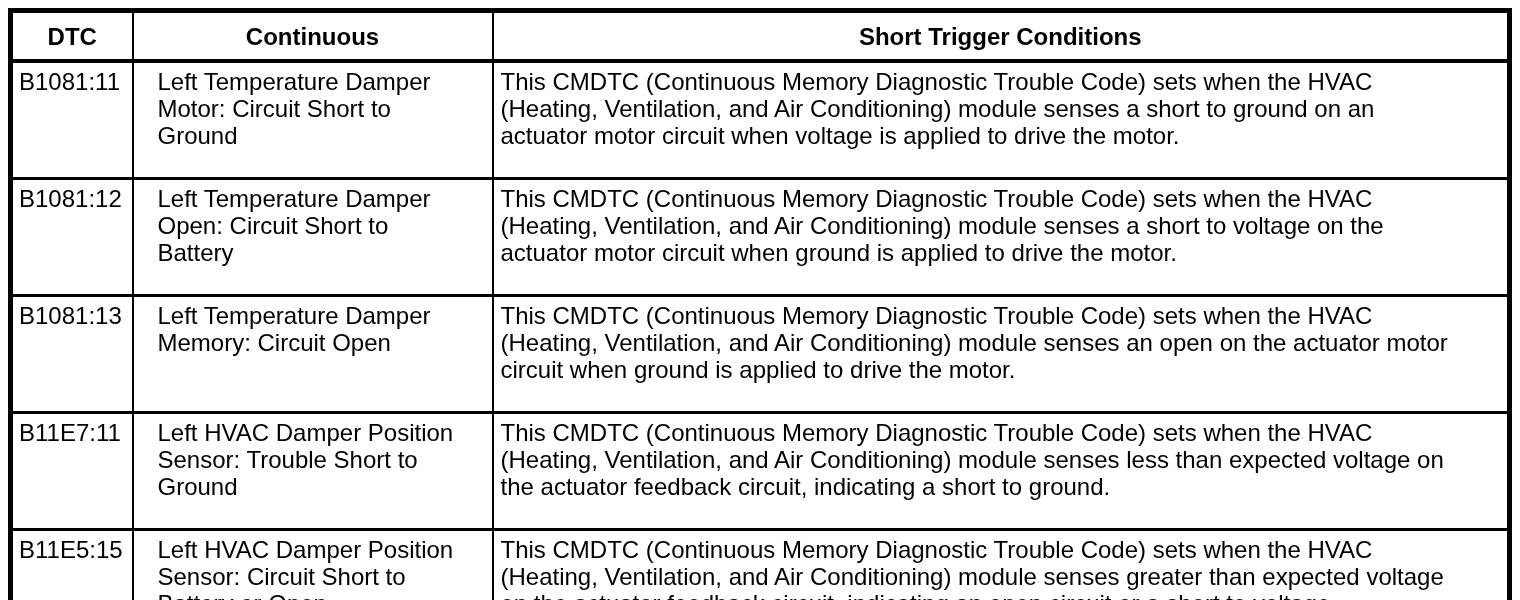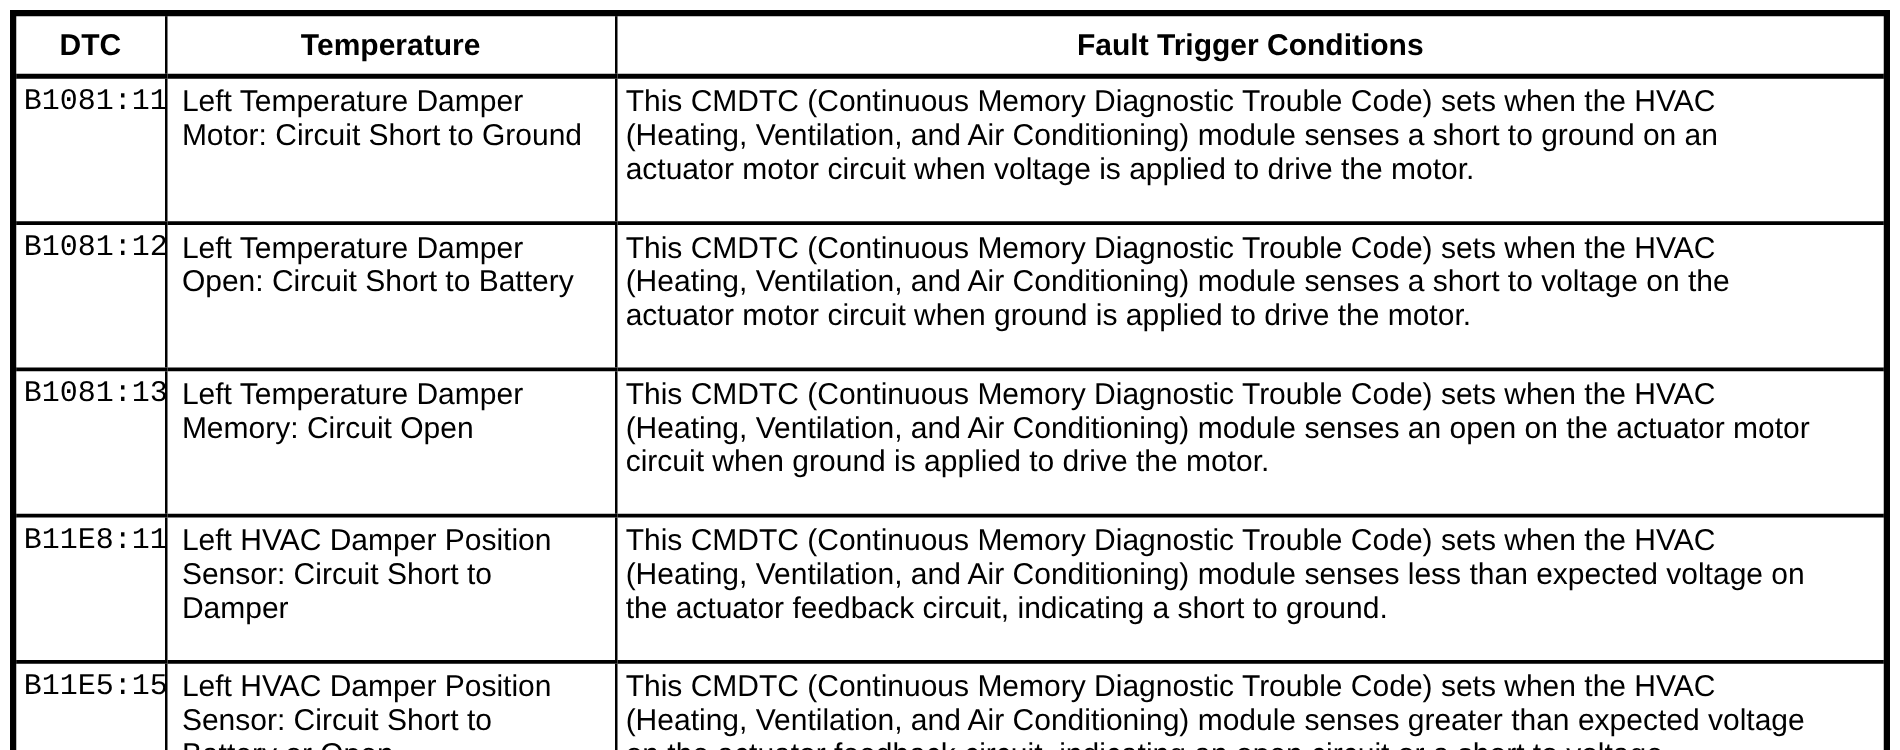--- a/index.html
+++ b/index.html
@@ -46,66 +46,65 @@
     padding-top: 5px;
     padding-bottom: 5px;
   }
   .col-dtc   { width: 122px; }
   .col-desc  { width: 360px; }
   .col-fault { width: auto;  }
   td.cell-dtc {
     padding-left: 6px;
     padding-right: 6px;
     white-space: nowrap;
-    font-family: Liberation Mono, monospace;
   }
   td.cell-desc {
-    padding-left: 12px;
+    padding-left: 24px;
     padding-right: 21px;
   }
   td.cell-fault {
     padding-left: 7px;
     padding-right: 53px;
   }
 </style>
 </head>
 <body>
 
 <table class="dtc-table">
   <colgroup>
     <col class="col-dtc">
     <col class="col-desc">
     <col class="col-fault">
   </colgroup>
   <thead>
     <tr>
       <th>DTC</th>
-      <th>Temperature</th>
-      <th>Fault Trigger Conditions</th>
+      <th>Continuous</th>
+      <th>Short Trigger Conditions</th>
     </tr>
   </thead>
   <tbody>
     <tr>
       <td class="cell-dtc">B1081:11</td>
       <td class="cell-desc">Left Temperature Damper Motor: Circuit Short to Ground</td>
       <td class="cell-fault">This CMDTC (Continuous Memory Diagnostic Trouble Code) sets when the HVAC (Heating, Ventilation, and Air Conditioning) module senses a short to ground on an actuator motor circuit when voltage is applied to drive the motor.</td>
     </tr>
     <tr>
       <td class="cell-dtc">B1081:12</td>
       <td class="cell-desc">Left Temperature Damper Open: Circuit Short to Battery</td>
       <td class="cell-fault">This CMDTC (Continuous Memory Diagnostic Trouble Code) sets when the HVAC (Heating, Ventilation, and Air Conditioning) module senses a short to voltage on the actuator motor circuit when ground is applied to drive the motor.</td>
     </tr>
     <tr>
       <td class="cell-dtc">B1081:13</td>
       <td class="cell-desc">Left Temperature Damper Memory: Circuit Open</td>
       <td class="cell-fault">This CMDTC (Continuous Memory Diagnostic Trouble Code) sets when the HVAC (Heating, Ventilation, and Air Conditioning) module senses an open on the actuator motor circuit when ground is applied to drive the motor.</td>
     </tr>
     <tr>
-      <td class="cell-dtc">B11E8:11</td>
-      <td class="cell-desc">Left HVAC Damper Position Sensor: Circuit Short to Damper</td>
+      <td class="cell-dtc">B11E7:11</td>
+      <td class="cell-desc">Left HVAC Damper Position Sensor: Trouble Short to Ground</td>
       <td class="cell-fault">This CMDTC (Continuous Memory Diagnostic Trouble Code) sets when the HVAC (Heating, Ventilation, and Air Conditioning) module senses less than expected voltage on the actuator feedback circuit, indicating a short to ground.</td>
     </tr>
     <tr>
       <td class="cell-dtc">B11E5:15</td>
       <td class="cell-desc">Left HVAC Damper Position Sensor: Circuit Short to Battery or Open</td>
       <td class="cell-fault">This CMDTC (Continuous Memory Diagnostic Trouble Code) sets when the HVAC (Heating, Ventilation, and Air Conditioning) module senses greater than expected voltage on the actuator feedback circuit, indicating an open circuit or a short to voltage.</td>
     </tr>
   </tbody>
 </table>
 

